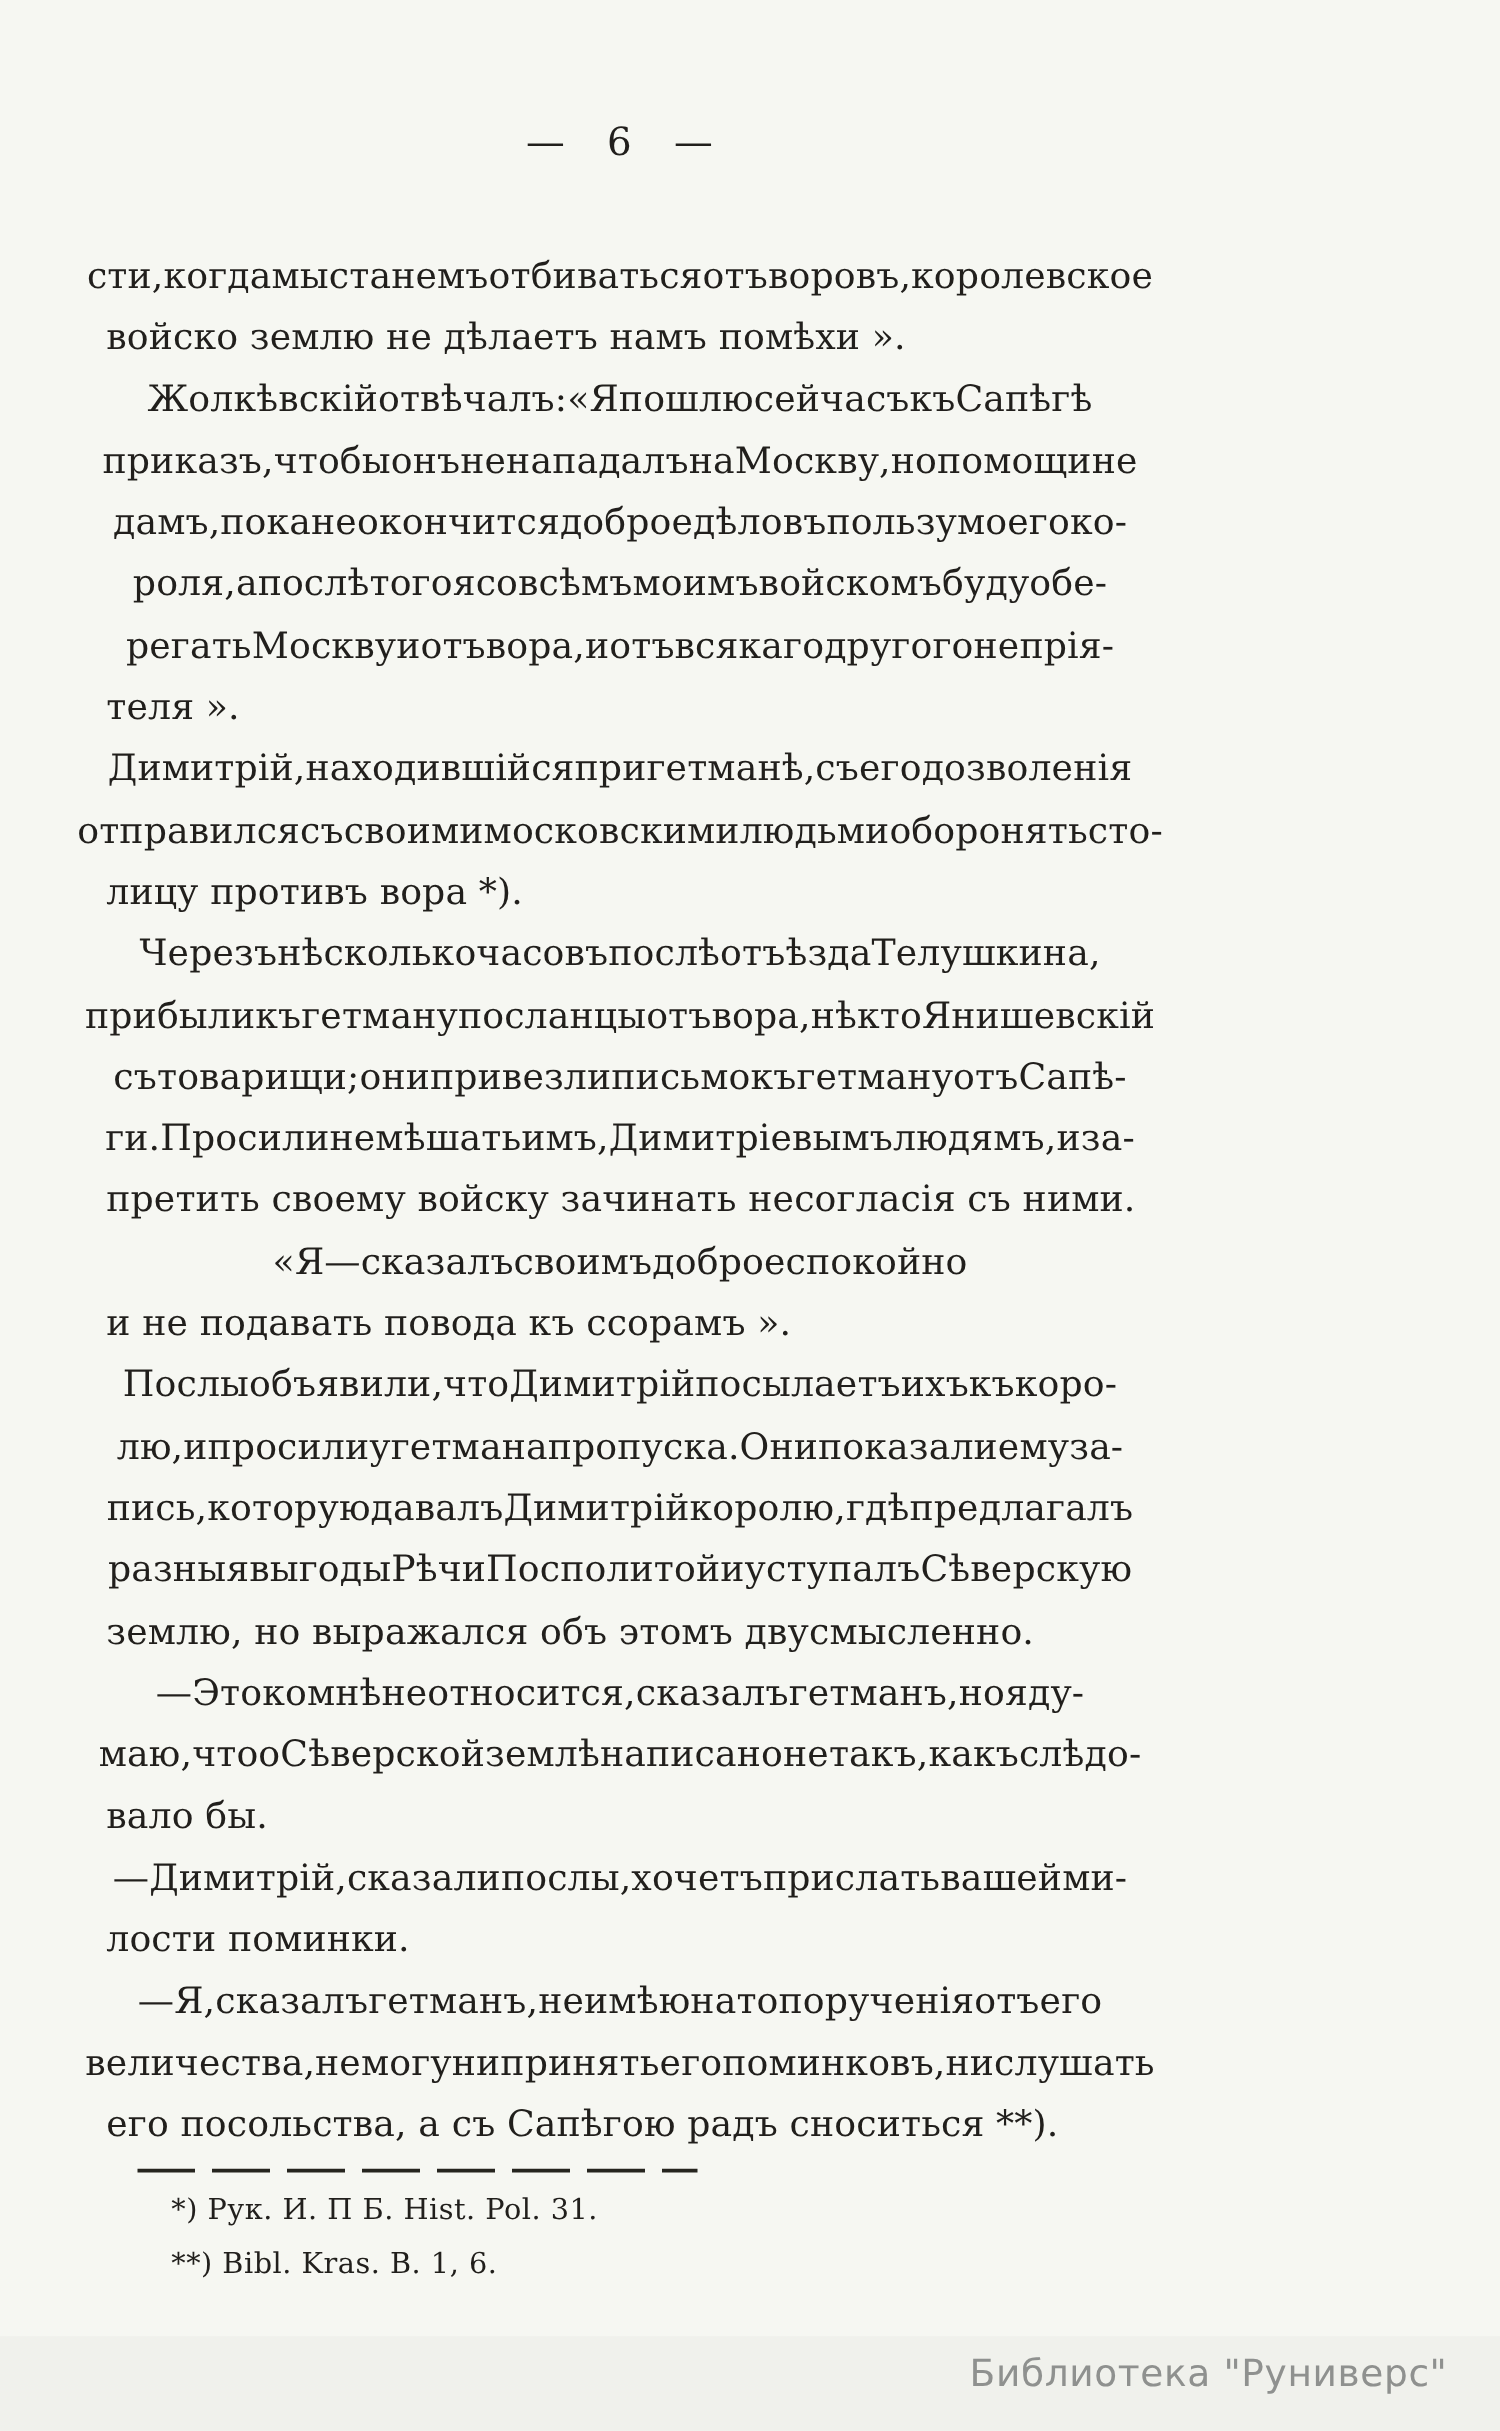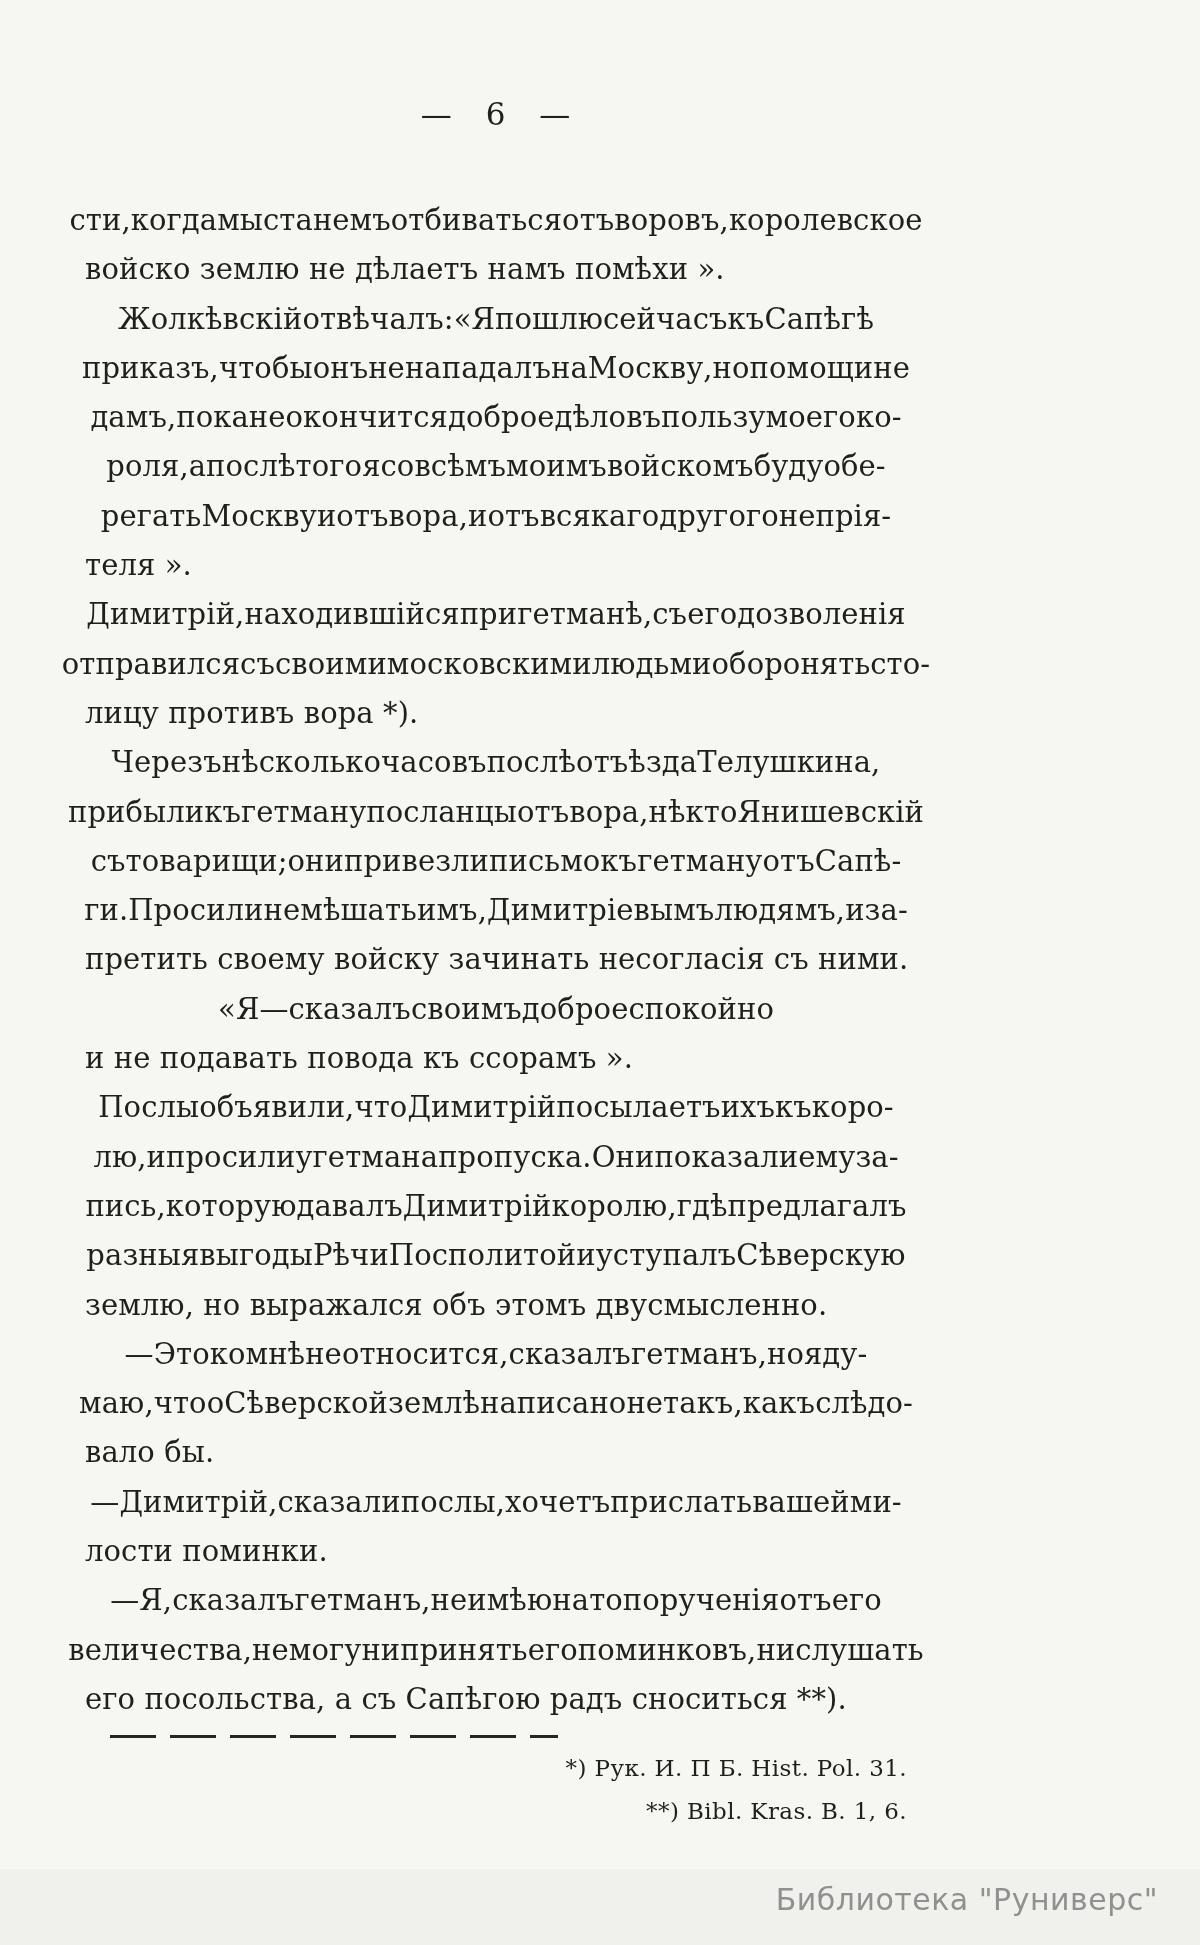--- a/index.html
+++ b/index.html
@@ -41,21 +41,20 @@
     justify-content: center;
     align-items: baseline;
   }
   .line.just span { flex: 0 0 auto; }
   .indent-spacer { flex: 0 0 38px; }
   .footnotes {
     position: absolute;
     left: 85px;
     top: 1735px;
     width: 822px;
-    text-align: right;
   }
   .fn-rule {
     width: 448px;
     margin-left: 25px;
     height: 3px;
     background: repeating-linear-gradient(90deg, #26251f 0 46px, transparent 46px 60px);
     margin-bottom: 9px;
   }
   .footnote {
     padding-left: 52px;

